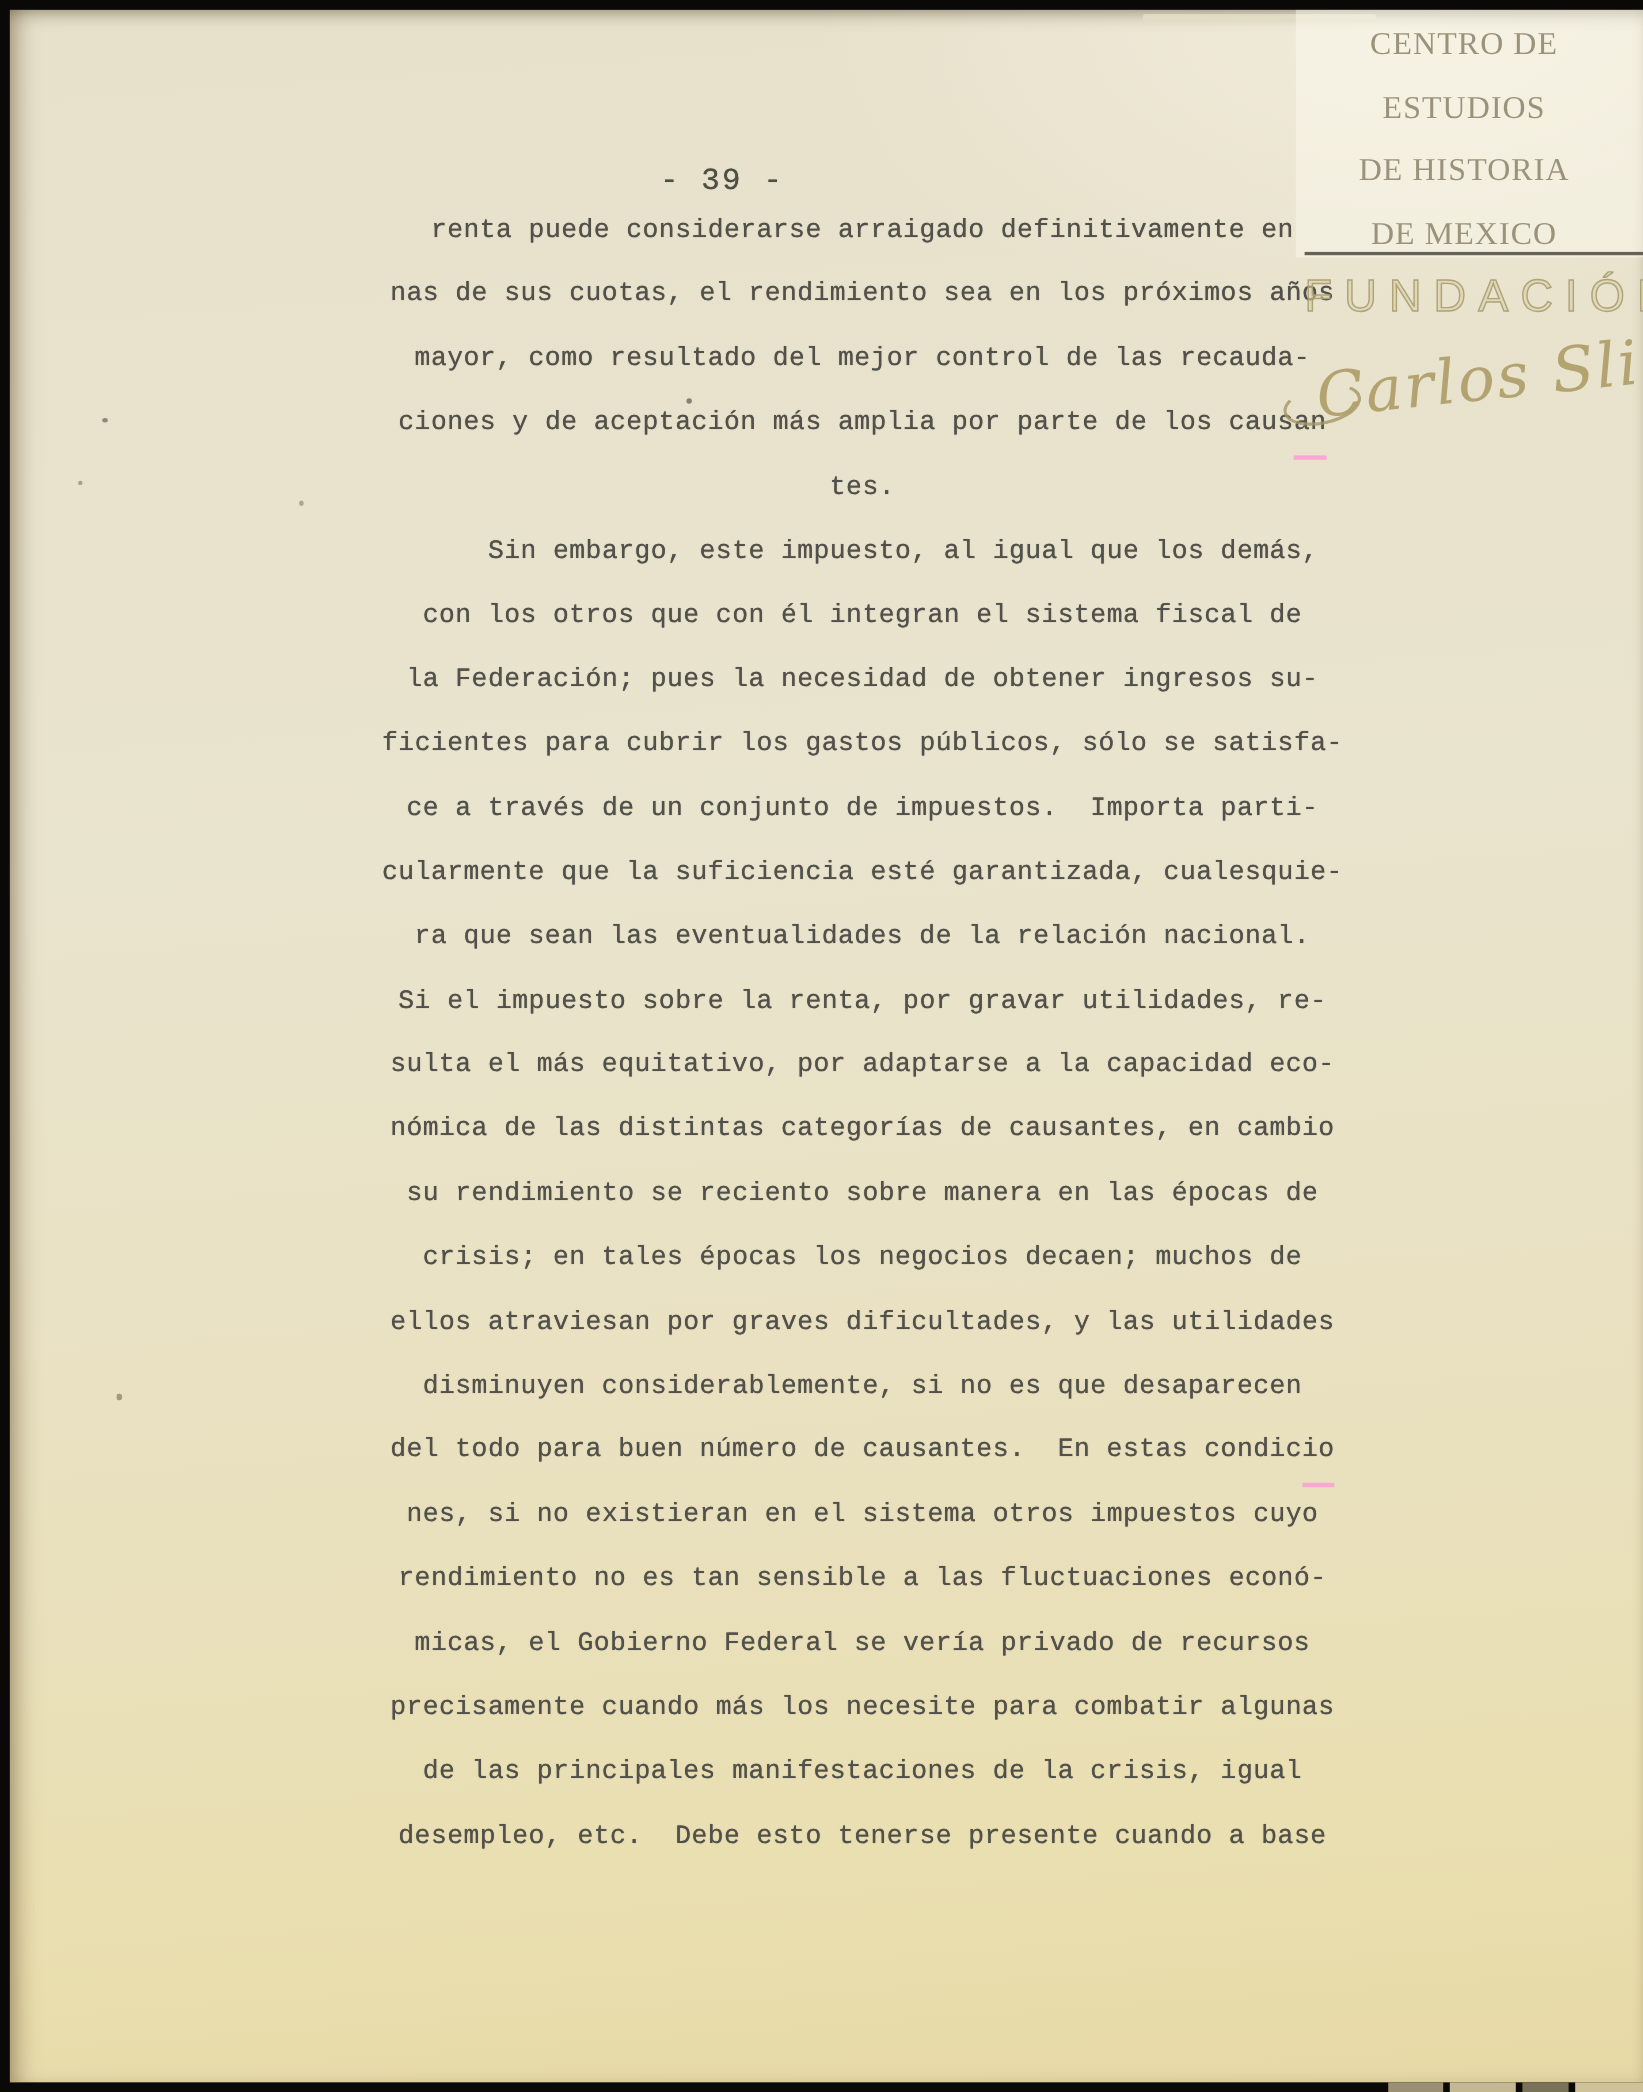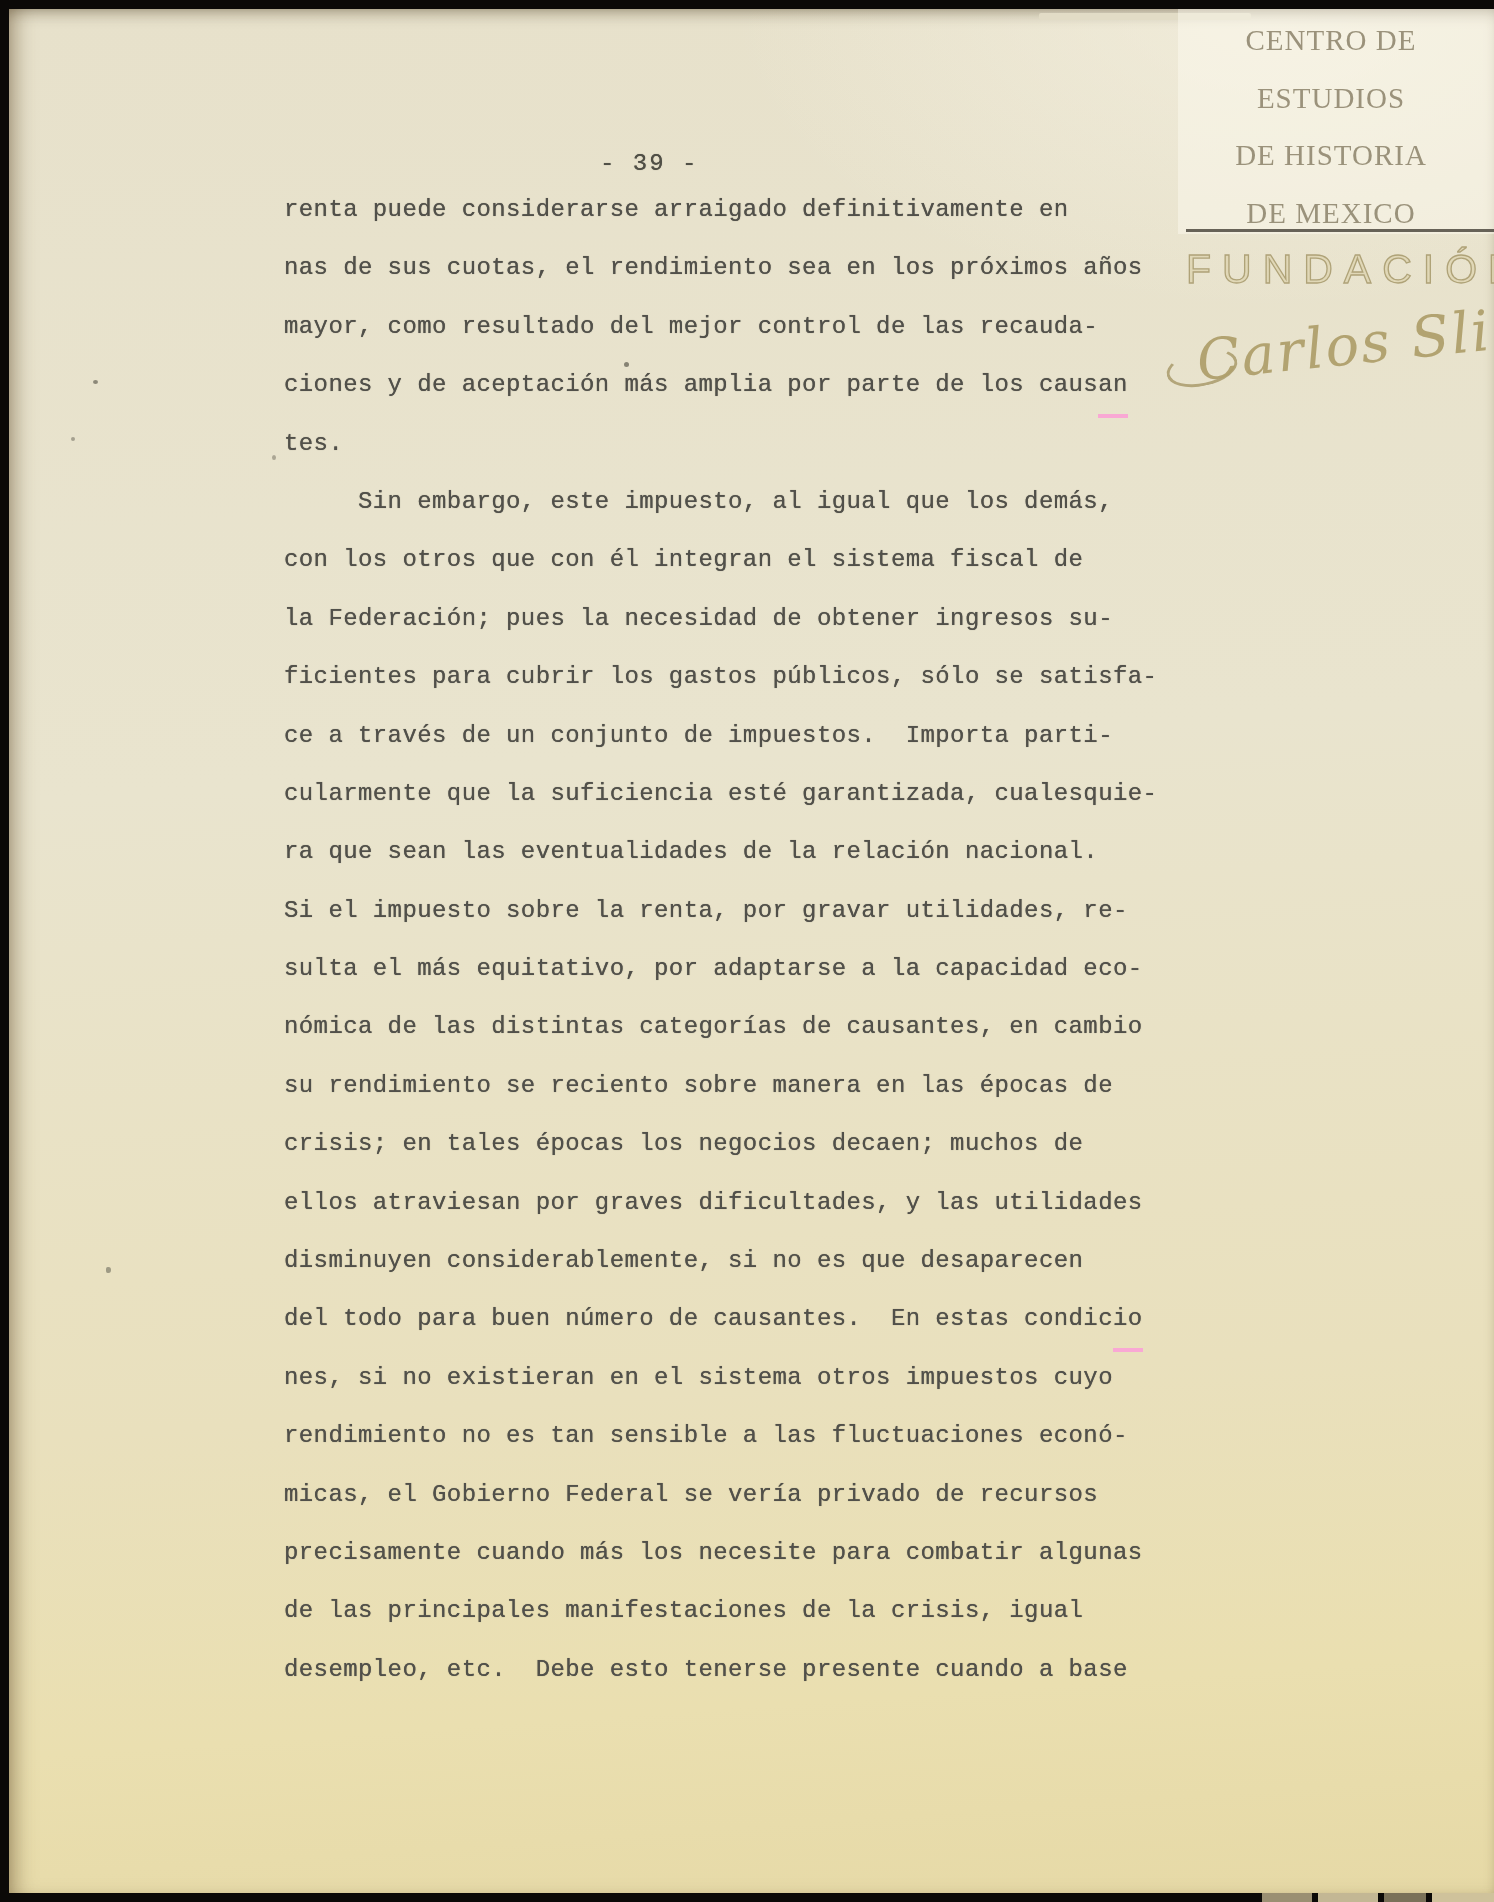--- a/index.html
+++ b/index.html
@@ -22,32 +22,32 @@
       inset 0 14px 16px -12px rgba(70,58,34,0.45),
       inset -6px 0 14px -10px rgba(90,68,35,0.35);
   }
   .top-notch {
     position: absolute; left: 1030px; top: 4px; width: 212px; height: 7px;
     background: #e2dcc6; border-radius: 2px;
   }
   .page-number {
     position: absolute; left: 600px; top: 150px;
     font-family: "Liberation Mono", monospace;
-    font-size: 24px; letter-spacing: 2px;
+    font-size: 28px; letter-spacing: 2px;
     color: #504f46;
     text-shadow: 0 0 0.7px #504f46;
   }
   .typewritten-text {
     position: absolute; left: 284px; top: 181px; width: 1000px;
     font-family: "Liberation Mono", monospace;
     font-size: 24px; letter-spacing: 0.4px;
     color: #51504a;
     text-shadow: 0 0 0.7px rgba(70,68,60,0.85);
   }
-  .tw-line { height: 58.4px; line-height: 58.4px; white-space: pre; }
+  .tw-line { height: 58.4px; line-height: 58.4px; white-space: pre; text-align: center; }
   .tw-line .u { border-bottom: 4px solid #f9a8d4; padding-bottom: 16px; }
 
   
   .wm-band {
     position: absolute; left: 1178px; top: 9px; width: 316px; height: 225px;
     background: rgba(255,253,244,0.42);
   }
   .wm-serif {
     position: absolute; left: 1168px; top: 12px; width: 326px;
     text-align: center;

